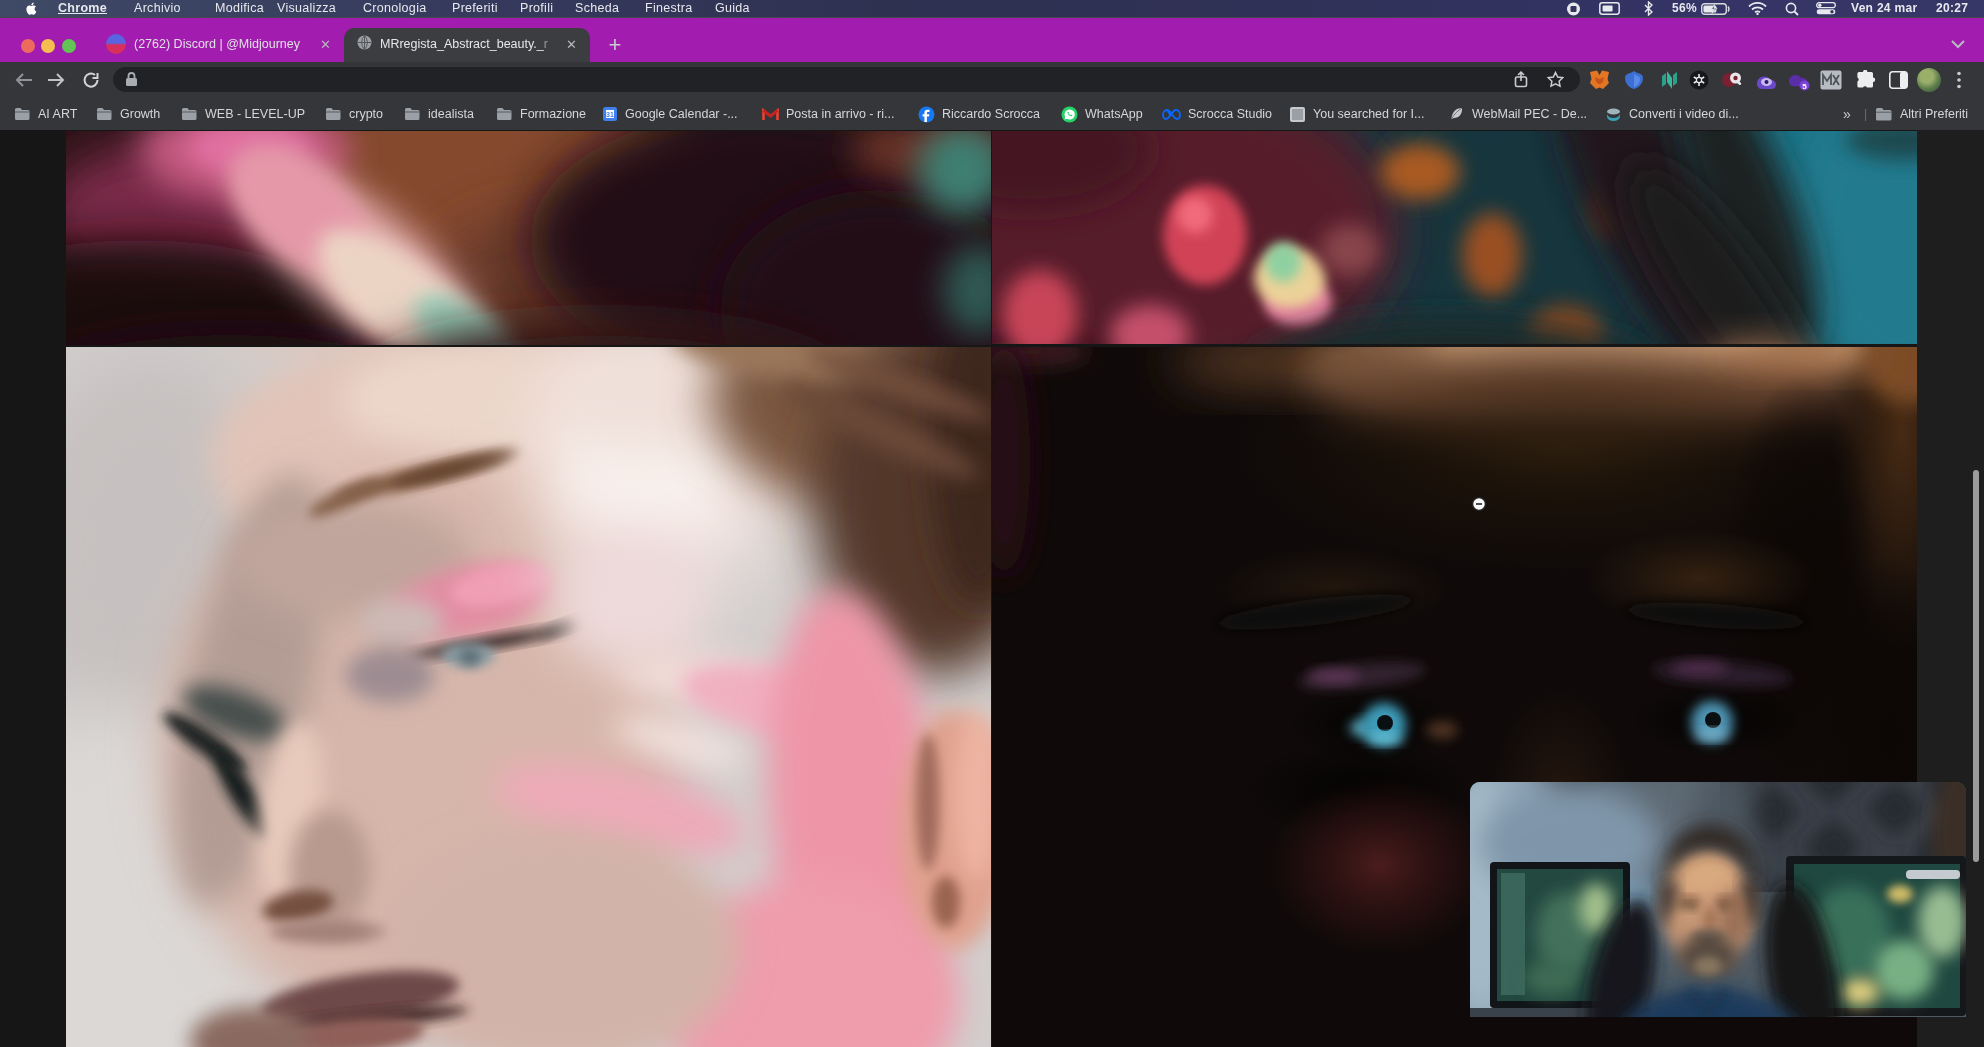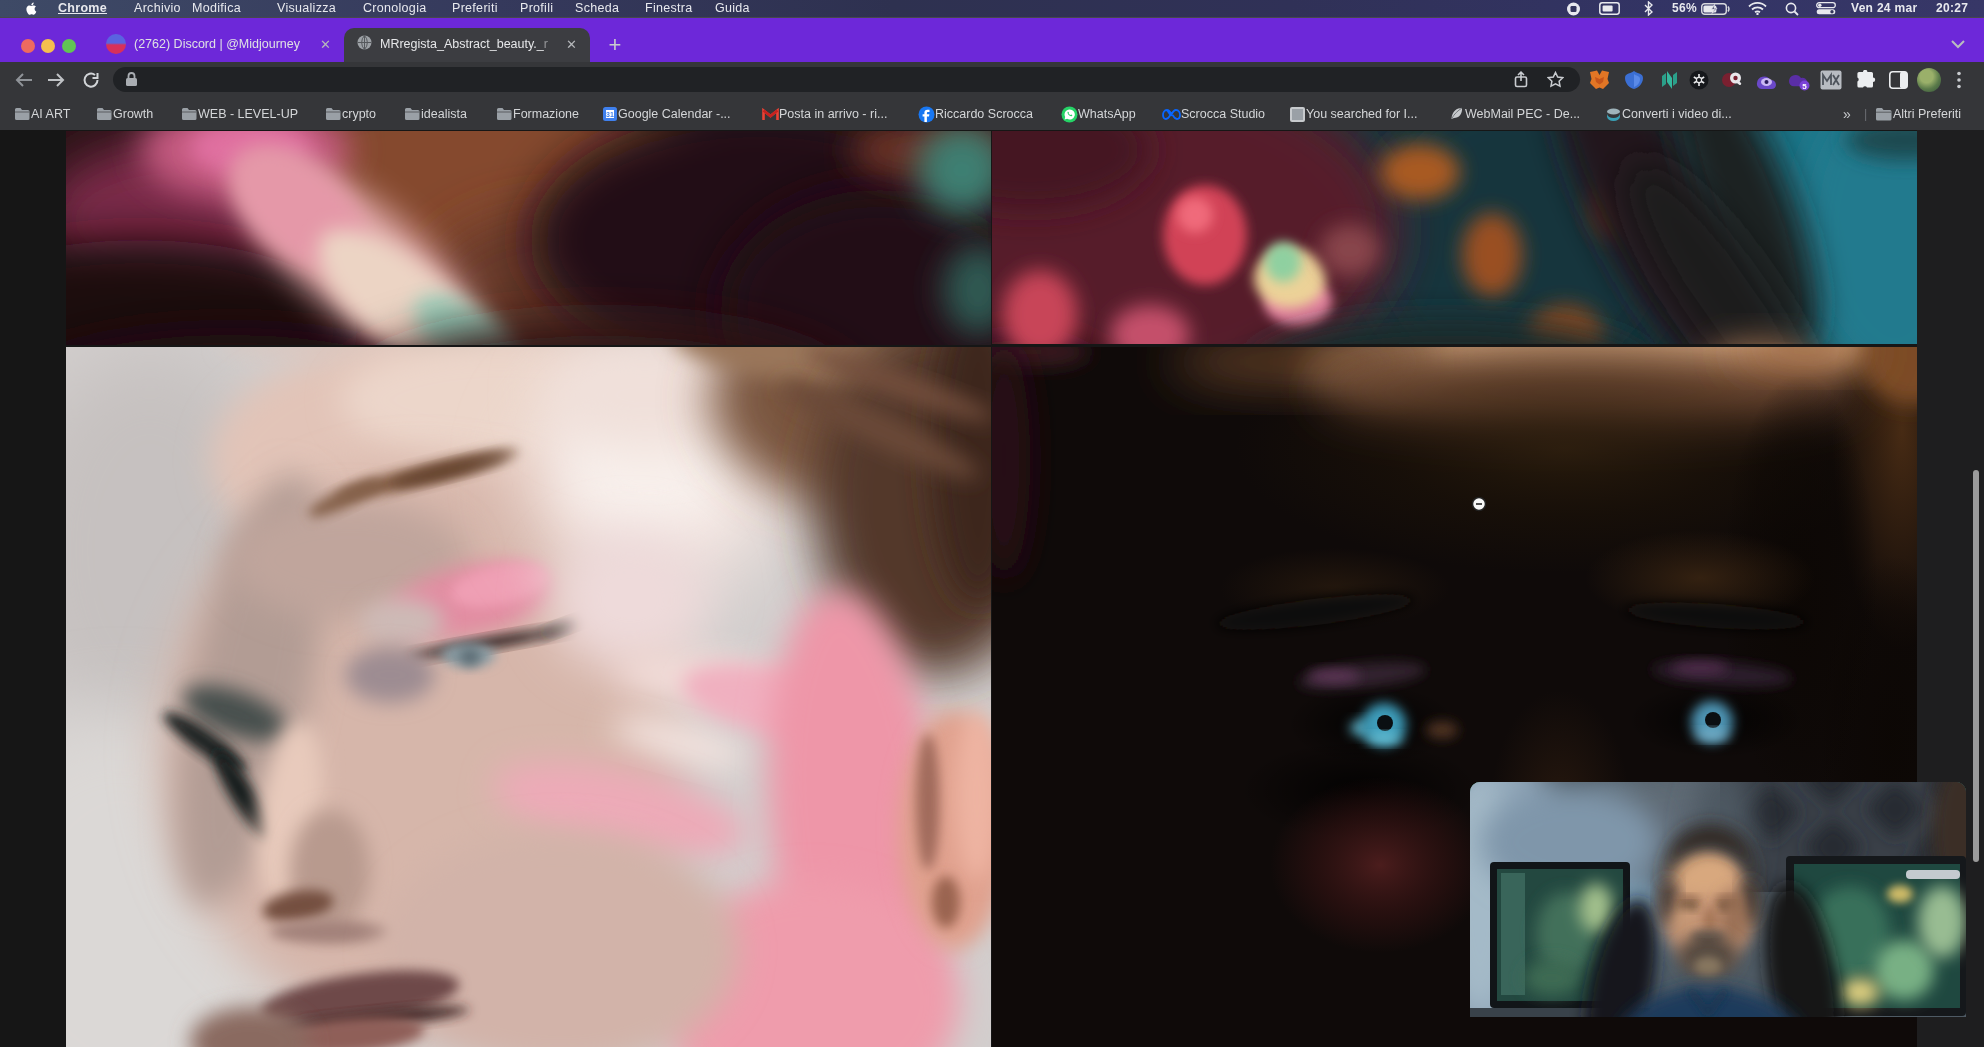--- a/index.html
+++ b/index.html
@@ -10,36 +10,36 @@
   
   #menubar { position:absolute; left:0; top:0; width:1984px; height:17px;
     background:linear-gradient(90deg,#3e4a66 0%,#35395c 25%,#2e3150 45%,#303157 65%,#333465 85%,#373767 100%);
     color:#e8e9ee; font-size:12.5px; letter-spacing:0.3px; }
   #menubar .mitem { position:absolute; top:1px; white-space:nowrap; }
   #menubar .bold { font-weight:bold;text-decoration:underline; }
   #menubar .ritem { position:absolute; top:1px; white-space:nowrap; font-size:12px; }
 
   
   #tabstrip { position:absolute; left:0; top:17px; width:1984px; height:45px;
-    background:#6d28d9; border-top:1px solid #47484d;padding-left:17px; }
+    background:#a21caf; border-top:1px solid #47484d;padding-left:17px; }
   .tlight { position:absolute; top:21px; width:14px; height:14px; border-radius:50%; }
   #tab1 { position:absolute; left:92px; top:10px; width:250px; height:35px; color:#dfe1e4; font-size:12.5px; }
   #tab2 { position:absolute; left:344px; top:10px; width:246px; height:35px; background:#3c3d41;
     border-radius:10px 10px 0 0; color:#e6e7e9; font-size:12.5px; }
   .tabx { color:#b6b8bb; font-size:13px; }
   #newtab { position:absolute; left:600px; top:13px; width:30px; height:30px; color:#c9cbce; font-size:22px; text-align:center; line-height:28px; }
 
   #toolbar { position:absolute; left:0; top:62px; width:1984px; height:36px; background:#353639; }
   #omnibox { position:absolute; left:113px; top:5px; width:1467px; height:25px; border-radius:13px;
     background:#202225; color:#ecedef; font-size:13px; }
   #omnibox .dom { color:#eef0f2; font-weight:bold; font-size:13.5px; letter-spacing:0.55px; }
   #omnibox .path { color:#9b9fa4; font-size:14px; letter-spacing:0.72px; }
 
   #bookmarks { position:absolute; left:0; top:98px; width:1984px; height:32px; background:#353639; }
-  .bk { position:absolute; top:0; height:32px; display:flex; align-items:center; 
+  .bk { position:absolute; top:0; height:32px; display:flex; align-items:center; gap:7px;
     color:#d4d6d8; font-size:12.5px; white-space:nowrap; }
 
   
   #content { position:absolute; left:0; top:130px; width:1984px; height:917px; background:#161616; }
   #rstrip { position:absolute; left:1917px; top:0; width:67px; height:917px; background:#1e1e1f; }
   #artsvg { position:absolute; left:0; top:0; }
 
   
   #webcam { position:absolute; left:1470px; top:652px; width:496px; height:235px;
     border-radius:10px 10px 0 0; overflow:hidden; background:#22c55e; }
@@ -52,21 +52,21 @@
 </style>
 </head>
 <body>
 
 <div id="menubar">
   <svg class="mitem" style="left:25px;top:2px" width="13" height="13" viewBox="0 0 13 13">
     <path fill="#fff" d="M9.6 6.9c0-1.5 1.2-2.2 1.3-2.3-.7-1-1.8-1.2-2.2-1.2-.9-.1-1.8.6-2.3.6-.5 0-1.2-.5-2-.5-1 0-2 .6-2.5 1.5-1.1 1.9-.3 4.7.8 6.2.5.8 1.1 1.6 1.9 1.6.8 0 1.1-.5 2-.5s1.2.5 2 .5 1.4-.8 1.9-1.5c.6-.9.8-1.7.8-1.8 0 0-1.6-.6-1.7-2.6zM8.1 2.4c.4-.5.7-1.2.6-1.9-.6 0-1.4.4-1.8 1-.4.4-.7 1.1-.6 1.8.7.1 1.4-.4 1.8-.9z"></path>
   </svg>
   <span class="mitem bold" style="left:58px">Chrome</span>
   <span class="mitem" style="left:134px">Archivio</span>
-  <span class="mitem" style="left:192px">Modifica</span>
+  <span class="mitem" style="left:215px">Modifica</span>
   <span class="mitem" style="left:277px">Visualizza</span>
   <span class="mitem" style="left:363px">Cronologia</span>
   <span class="mitem" style="left:452px">Preferiti</span>
   <span class="mitem" style="left:520px">Profili</span>
   <span class="mitem" style="left:575px">Scheda</span>
   <span class="mitem" style="left:645px">Finestra</span>
   <span class="mitem" style="left:715px">Guida</span>
 
   <svg class="ritem" style="left:1566px;top:1.5px" width="15" height="14" viewBox="0 0 15 14">
     <circle cx="7.5" cy="7" r="6.5" fill="#e8e9ee"></circle>

